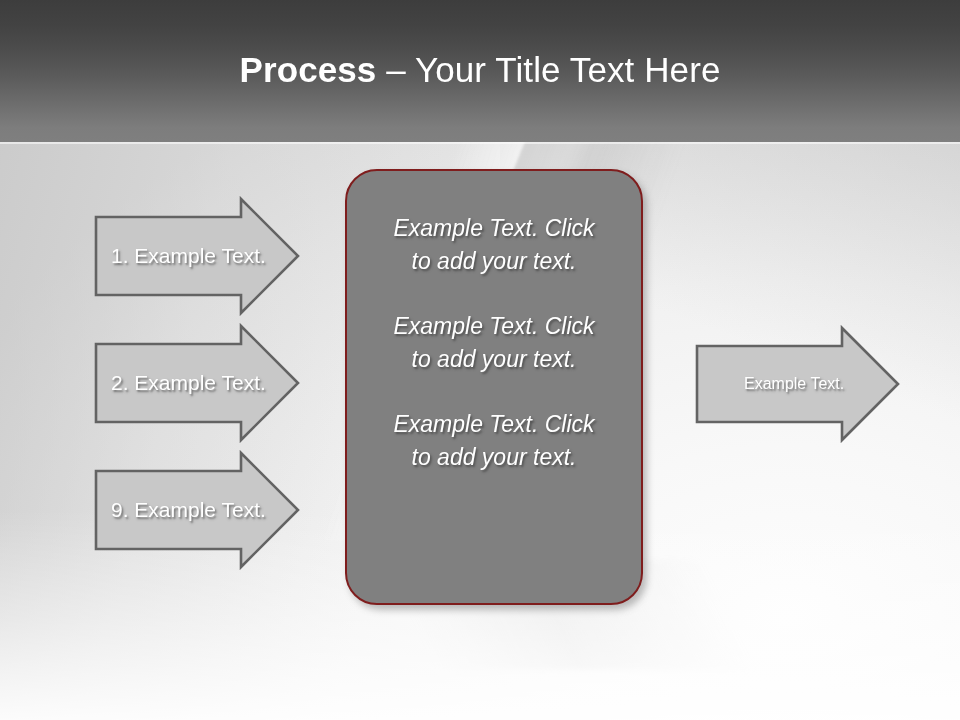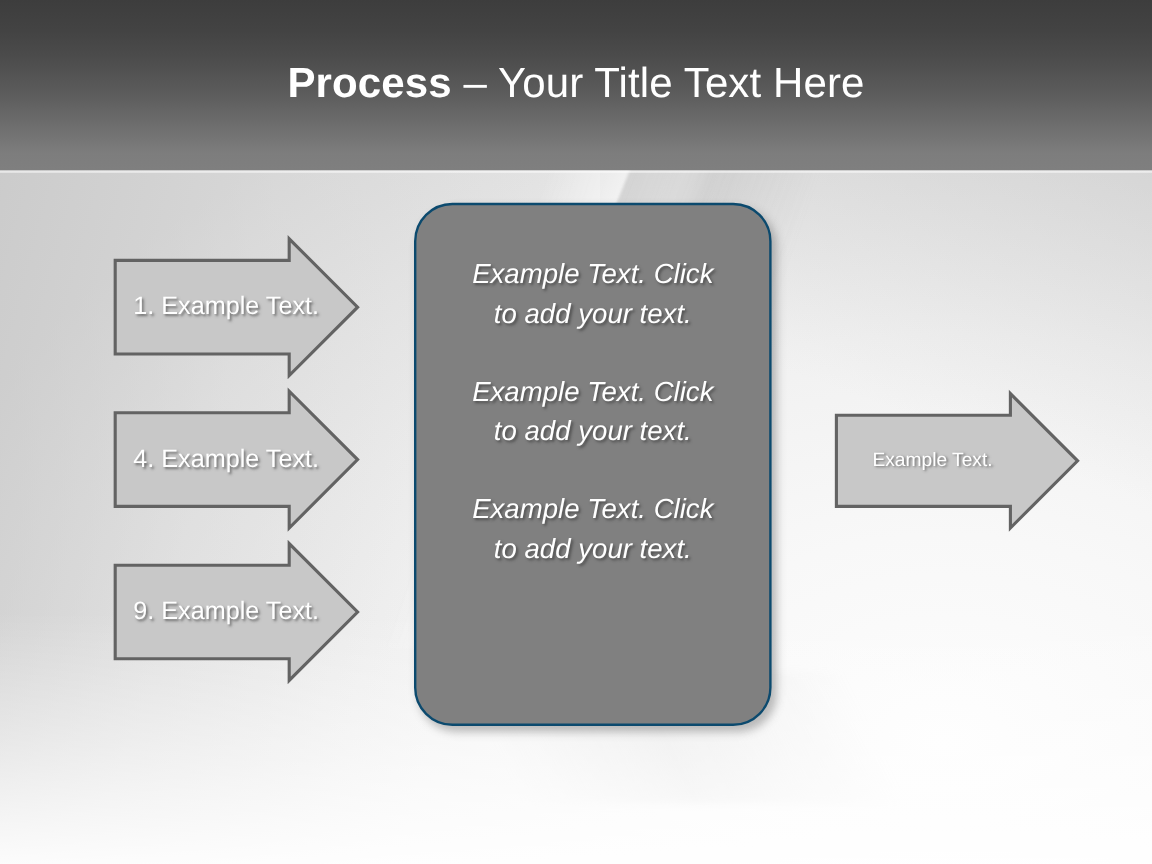--- a/index.html
+++ b/index.html
@@ -118,32 +118,32 @@
     pointer-events: none;
   }
   .arrow-left .arrow-label {
     font-size: 21px;
     left: 16px;
     top: 50%;
     transform: translateY(-50%);
   }
   .arrow-right .arrow-label {
     font-size: 16px;
-    left: 31px;
+    left: 48px;
     top: 50%;
     transform: translateY(-50%);
   }
 
   
   .center-box {
     position: absolute;
     left: 345px; top: 169px;
     width: 298px; height: 436px;
     background: #808080;
-    border: 2px solid #0c4a6e;
+    border: 2px solid #7f1d1d;
     border-radius: 32px;
     box-shadow: 4px 5px 7px rgba(110,110,110,0.45);
     box-sizing: border-box;
     display: flex;
     flex-direction: column;
     justify-content: flex-start;
     align-items: center;
     padding-top: 41px;
   }
   .center-para {
@@ -180,21 +180,21 @@
     <svg width="204" height="116" viewBox="0 0 204 116" aria-hidden="true">
       <polygon points="1,19 146,19 146,1 203,58 146,115 146,97 1,97" fill="#c8c8c8" stroke="#636363" stroke-width="2.6" stroke-linejoin="miter"></polygon>
     </svg>
     <span class="arrow-label">1. Example Text.</span>
   </div>
 
   <div class="arrow arrow-left" style="left:95px; top:325px; width:204px; height:116px;">
     <svg width="204" height="116" viewBox="0 0 204 116" aria-hidden="true">
       <polygon points="1,19 146,19 146,1 203,58 146,115 146,97 1,97" fill="#c8c8c8" stroke="#636363" stroke-width="2.6" stroke-linejoin="miter"></polygon>
     </svg>
-    <span class="arrow-label">4. Example Text.</span>
+    <span class="arrow-label">2. Example Text.</span>
   </div>
 
   <div class="arrow arrow-left" style="left:95px; top:452px; width:204px; height:116px;">
     <svg width="204" height="116" viewBox="0 0 204 116" aria-hidden="true">
       <polygon points="1,19 146,19 146,1 203,58 146,115 146,97 1,97" fill="#c8c8c8" stroke="#636363" stroke-width="2.6" stroke-linejoin="miter"></polygon>
     </svg>
     <span class="arrow-label">9. Example Text.</span>
   </div>
 
   <div class="center-box">

